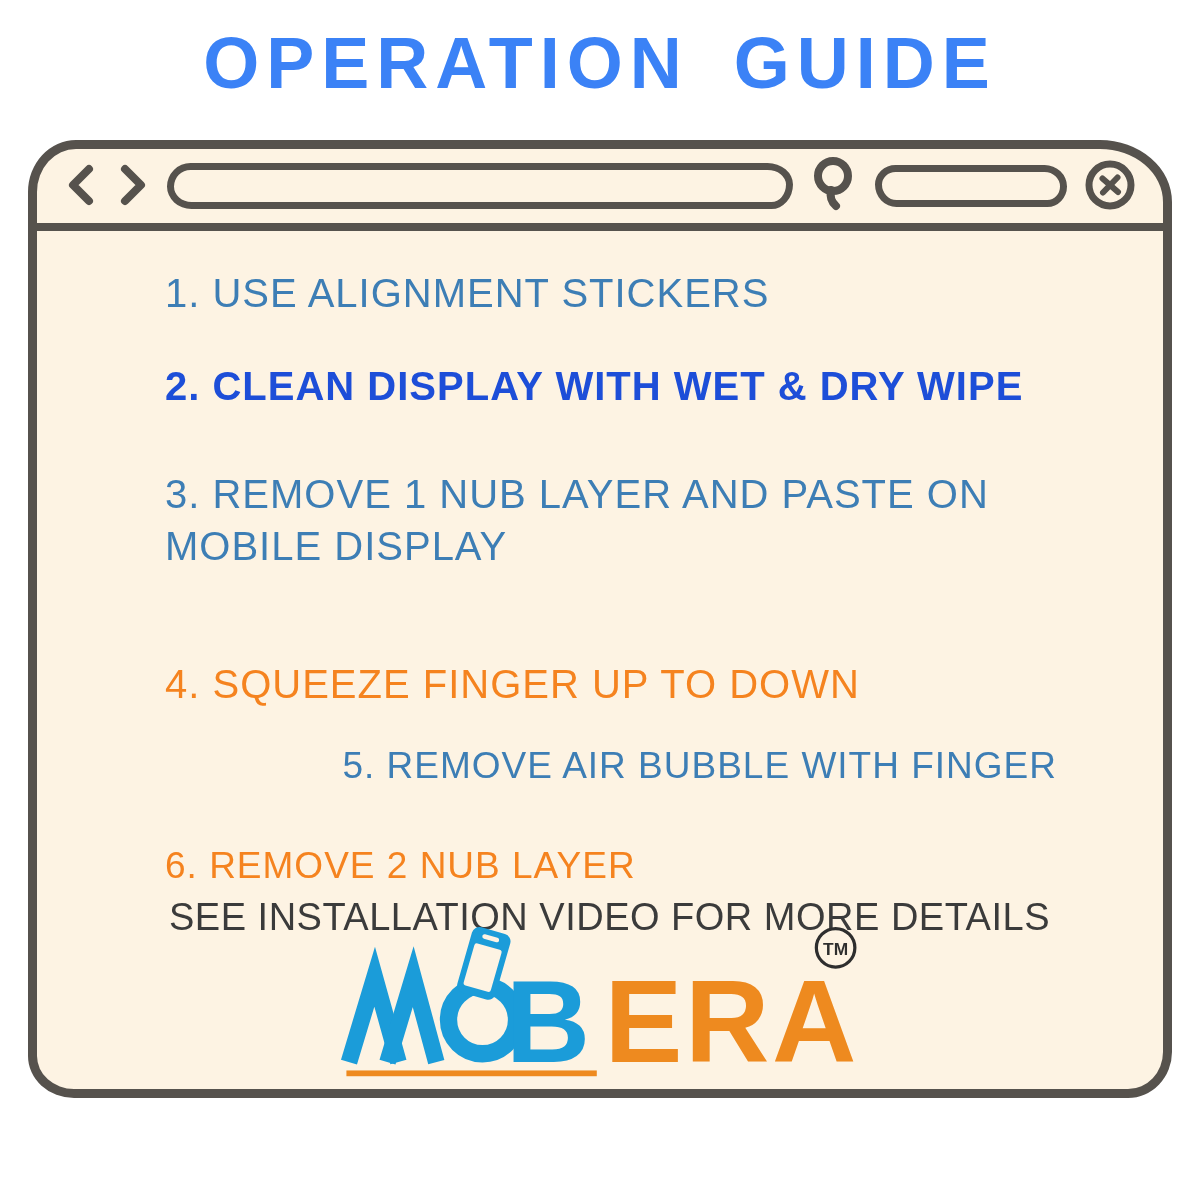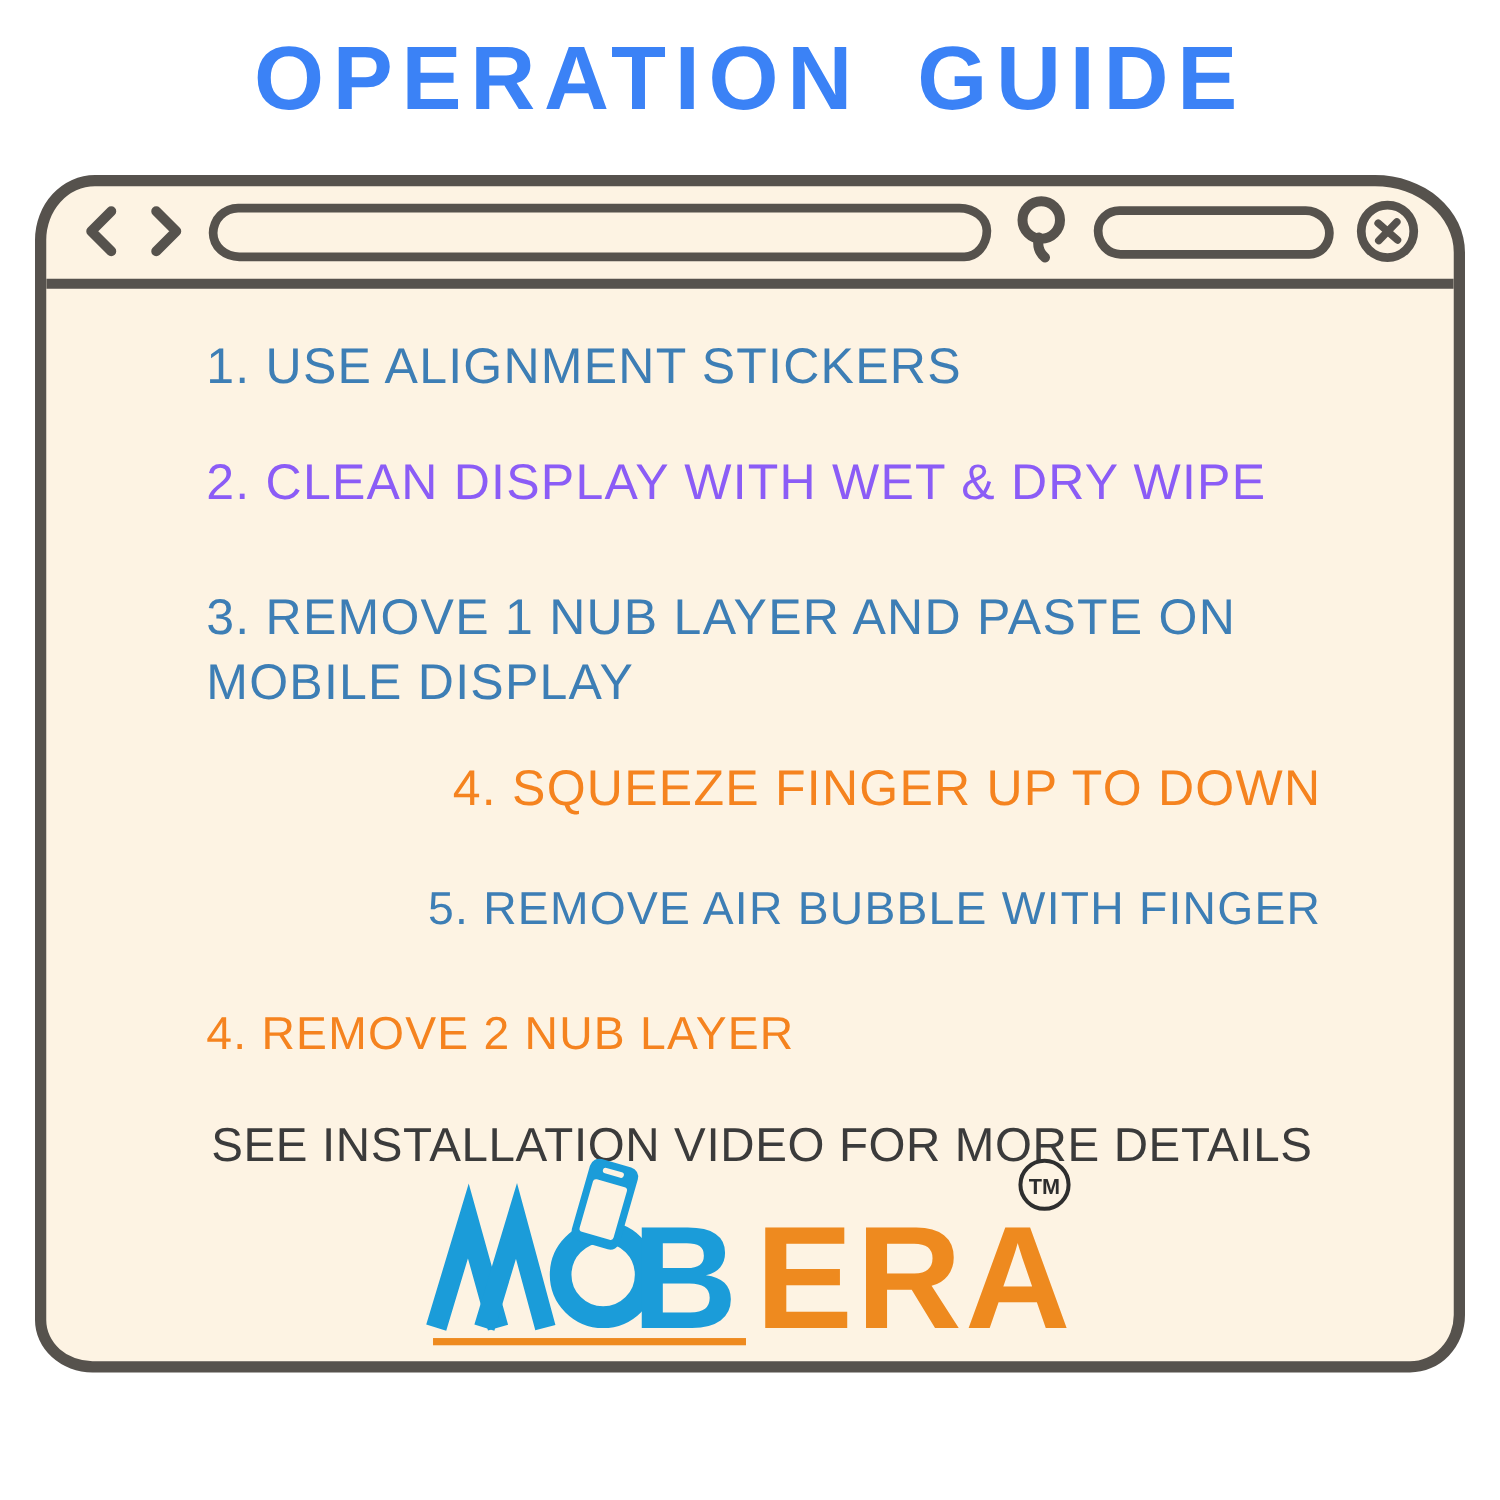--- a/index.html
+++ b/index.html
@@ -34,22 +34,22 @@
   .mini-pill { width:192px; height:42px; border-radius:22px 24px 21px 23px / 21px 23px 22px 24px; }
   .icon-btn { background:none; border:none; padding:0; cursor:pointer; display:flex; align-items:center; }
 
   
   .steps {
     position:absolute; left:128px; top:118px; width:892px;
   }
   .step { font-size:40px; letter-spacing:1px; line-height:1.32; font-weight:400; }
   .step:nth-child(1){ margin-bottom:40px; }
   .step:nth-child(2){ margin-bottom:55px; }
-  .step:nth-child(3){ margin-bottom:32px; }
-  .step:nth-child(4){ margin-bottom:45px;text-align:right; }
+  .step:nth-child(3){ margin-bottom:85px; }
+  .step:nth-child(4){ margin-bottom:31px; }
   .step:nth-child(5){ font-size:37px; margin-bottom:51px; }
   .step:nth-child(6){ font-size:37px; }
 
   
   .footer-note {
     position:absolute; left:0; top:747px; width:100%;
     text-align:center; font-size:38px; letter-spacing:0.5px;padding-left:19px;
   }
   .brand { position:absolute; bottom:6px; left:50%; transform:translateX(-50%); }
   .brand svg { display:block; }
@@ -98,25 +98,25 @@
             <circle cx="27" cy="27" r="21" fill="none" stroke="#56524D" stroke-width="7"></circle>
             <path d="M19.5 20.5 L35 34" stroke="#56524D" stroke-width="6" stroke-linecap="round"></path>
             <path d="M34.5 19.5 L20 34.5" stroke="#56524D" stroke-width="6" stroke-linecap="round"></path>
           </svg>
         </span>
       </button>
     </div>
 
     <div class="steps">
       <div class="step" style="color: rgb(61, 126, 181);">1. USE ALIGNMENT STICKERS</div>
-      <div class="step" style="color: #8b5cf6;">2. CLEAN DISPLAY WITH WET &amp; DRY WIPE</div>
+      <div class="step" style="color: #1d4ed8; font-weight: bold;">2. CLEAN DISPLAY WITH WET &amp; DRY WIPE</div>
       <div class="step" style="color: rgb(61, 126, 181);">3. REMOVE 1 NUB LAYER AND PASTE ON MOBILE DISPLAY</div>
       <div class="step" style="color: rgb(245, 131, 31);">4. SQUEEZE FINGER UP TO DOWN</div>
       <div class="step" style="color: rgb(61, 126, 181); text-align: right;">5. REMOVE AIR BUBBLE WITH FINGER</div>
-      <div class="step" style="color: rgb(245, 131, 31);">4. REMOVE 2 NUB LAYER</div>
+      <div class="step" style="color: rgb(245, 131, 31);">6. REMOVE 2 NUB LAYER</div>
     </div>
 
     <div class="footer-note" style="color: rgb(59, 59, 59);">SEE INSTALLATION VIDEO FOR MORE DETAILS</div>
 
     <div class="brand">
       <svg width="520" height="158" viewBox="0 -50 810 245">
 
         <g aria-label="M">
           <path d="M14 163 L54 30 L91 163" fill="none" stroke="#1B9CD9" stroke-width="26" stroke-linejoin="miter"></path>
           <path d="M74 163 L114 30 L150 163" fill="none" stroke="#1B9CD9" stroke-width="26" stroke-linejoin="miter"></path>

